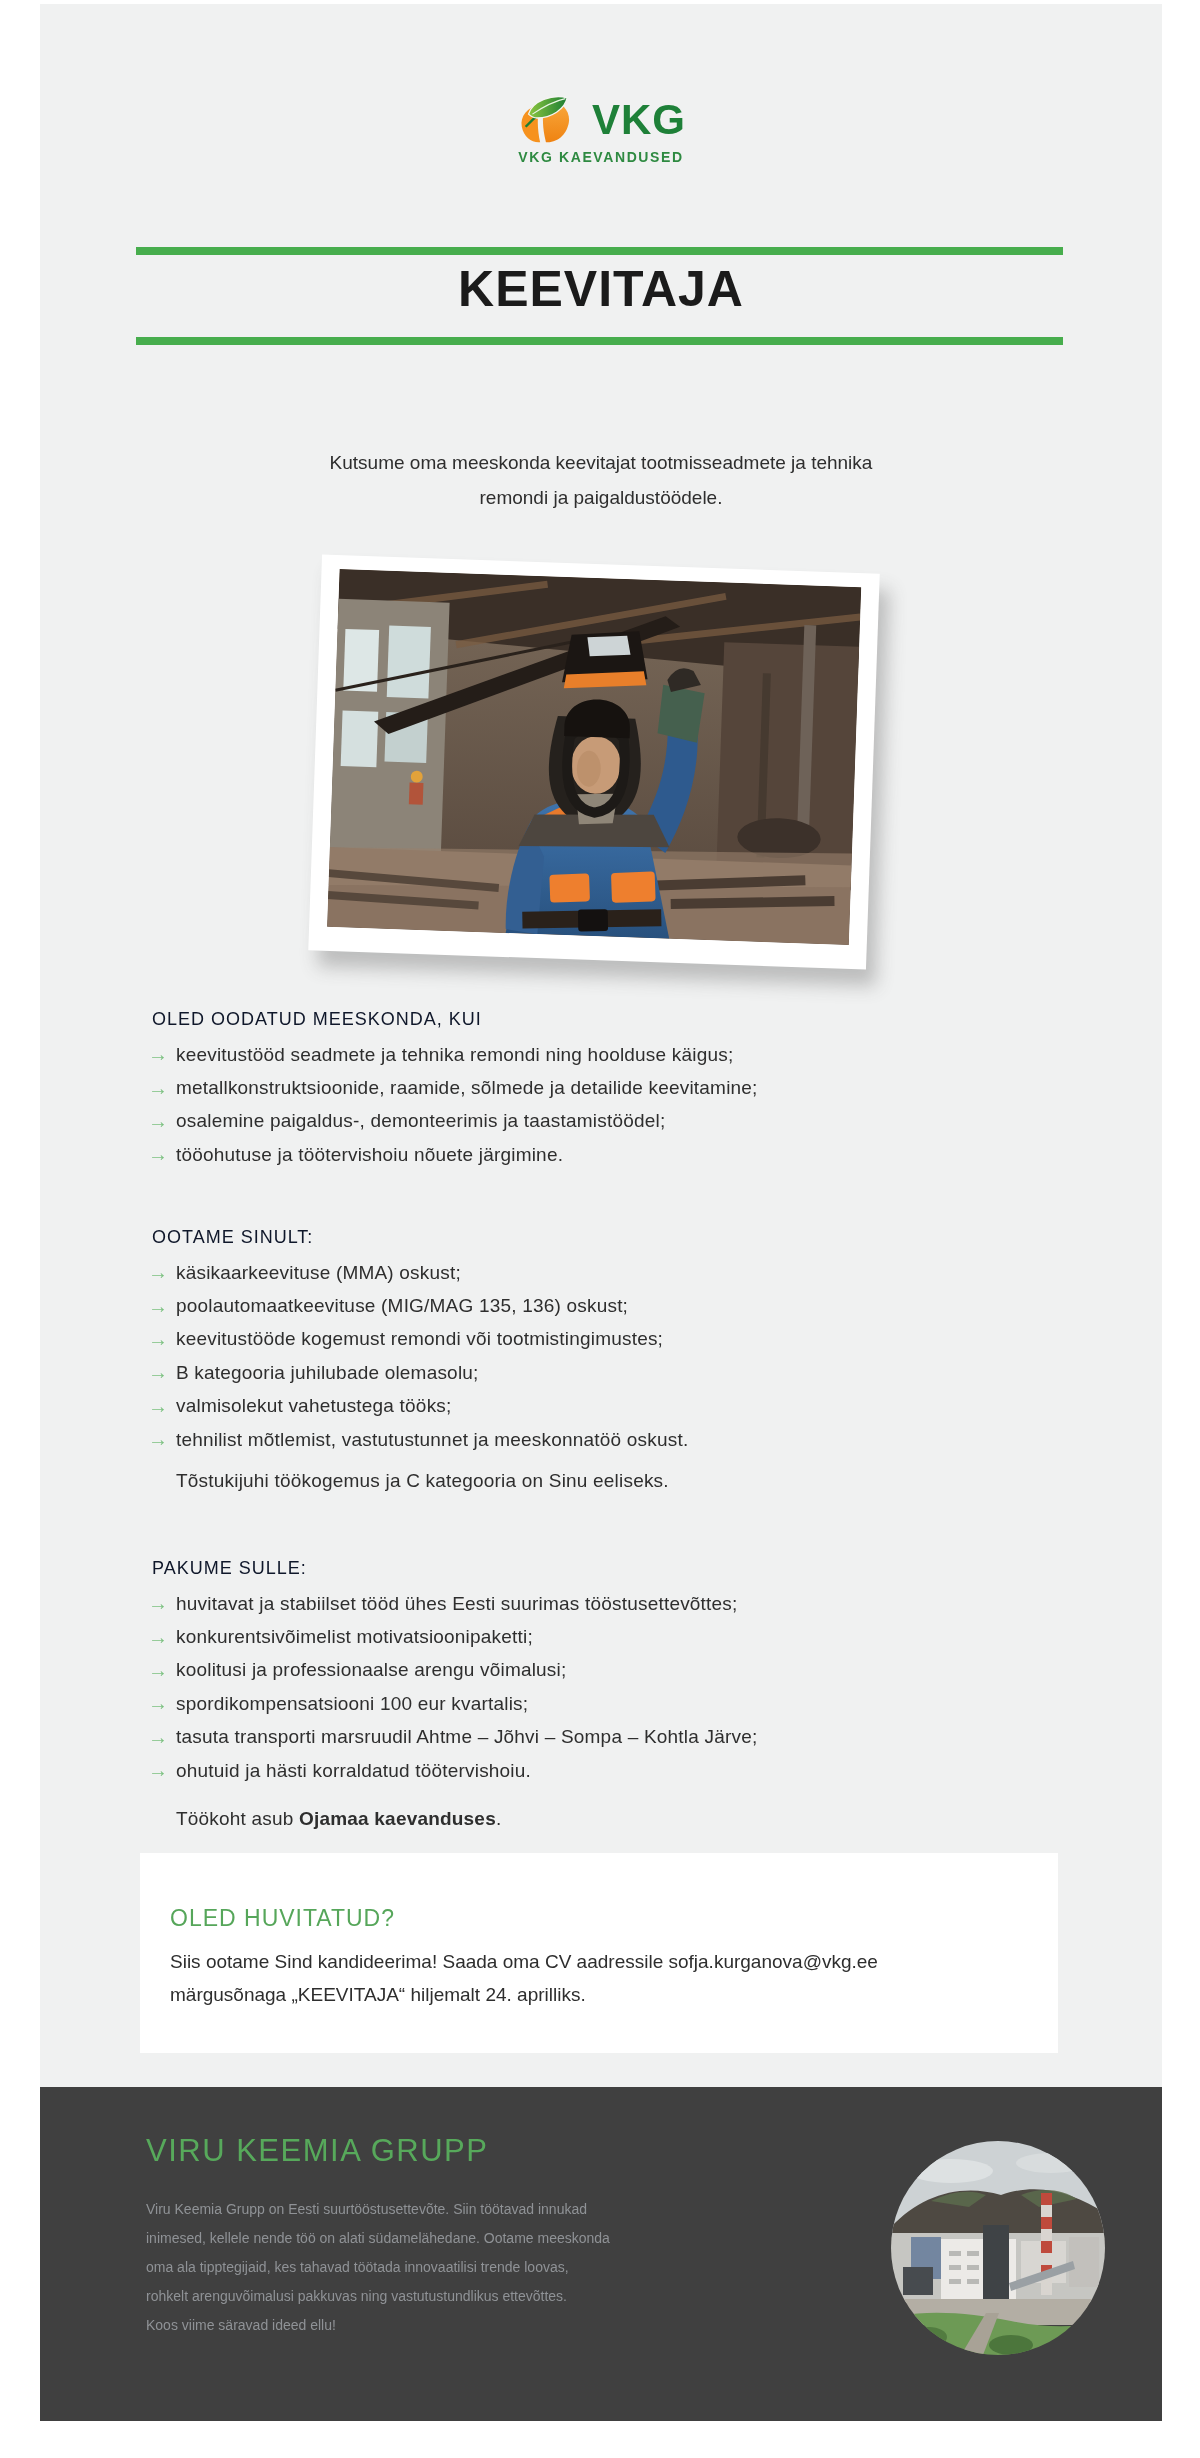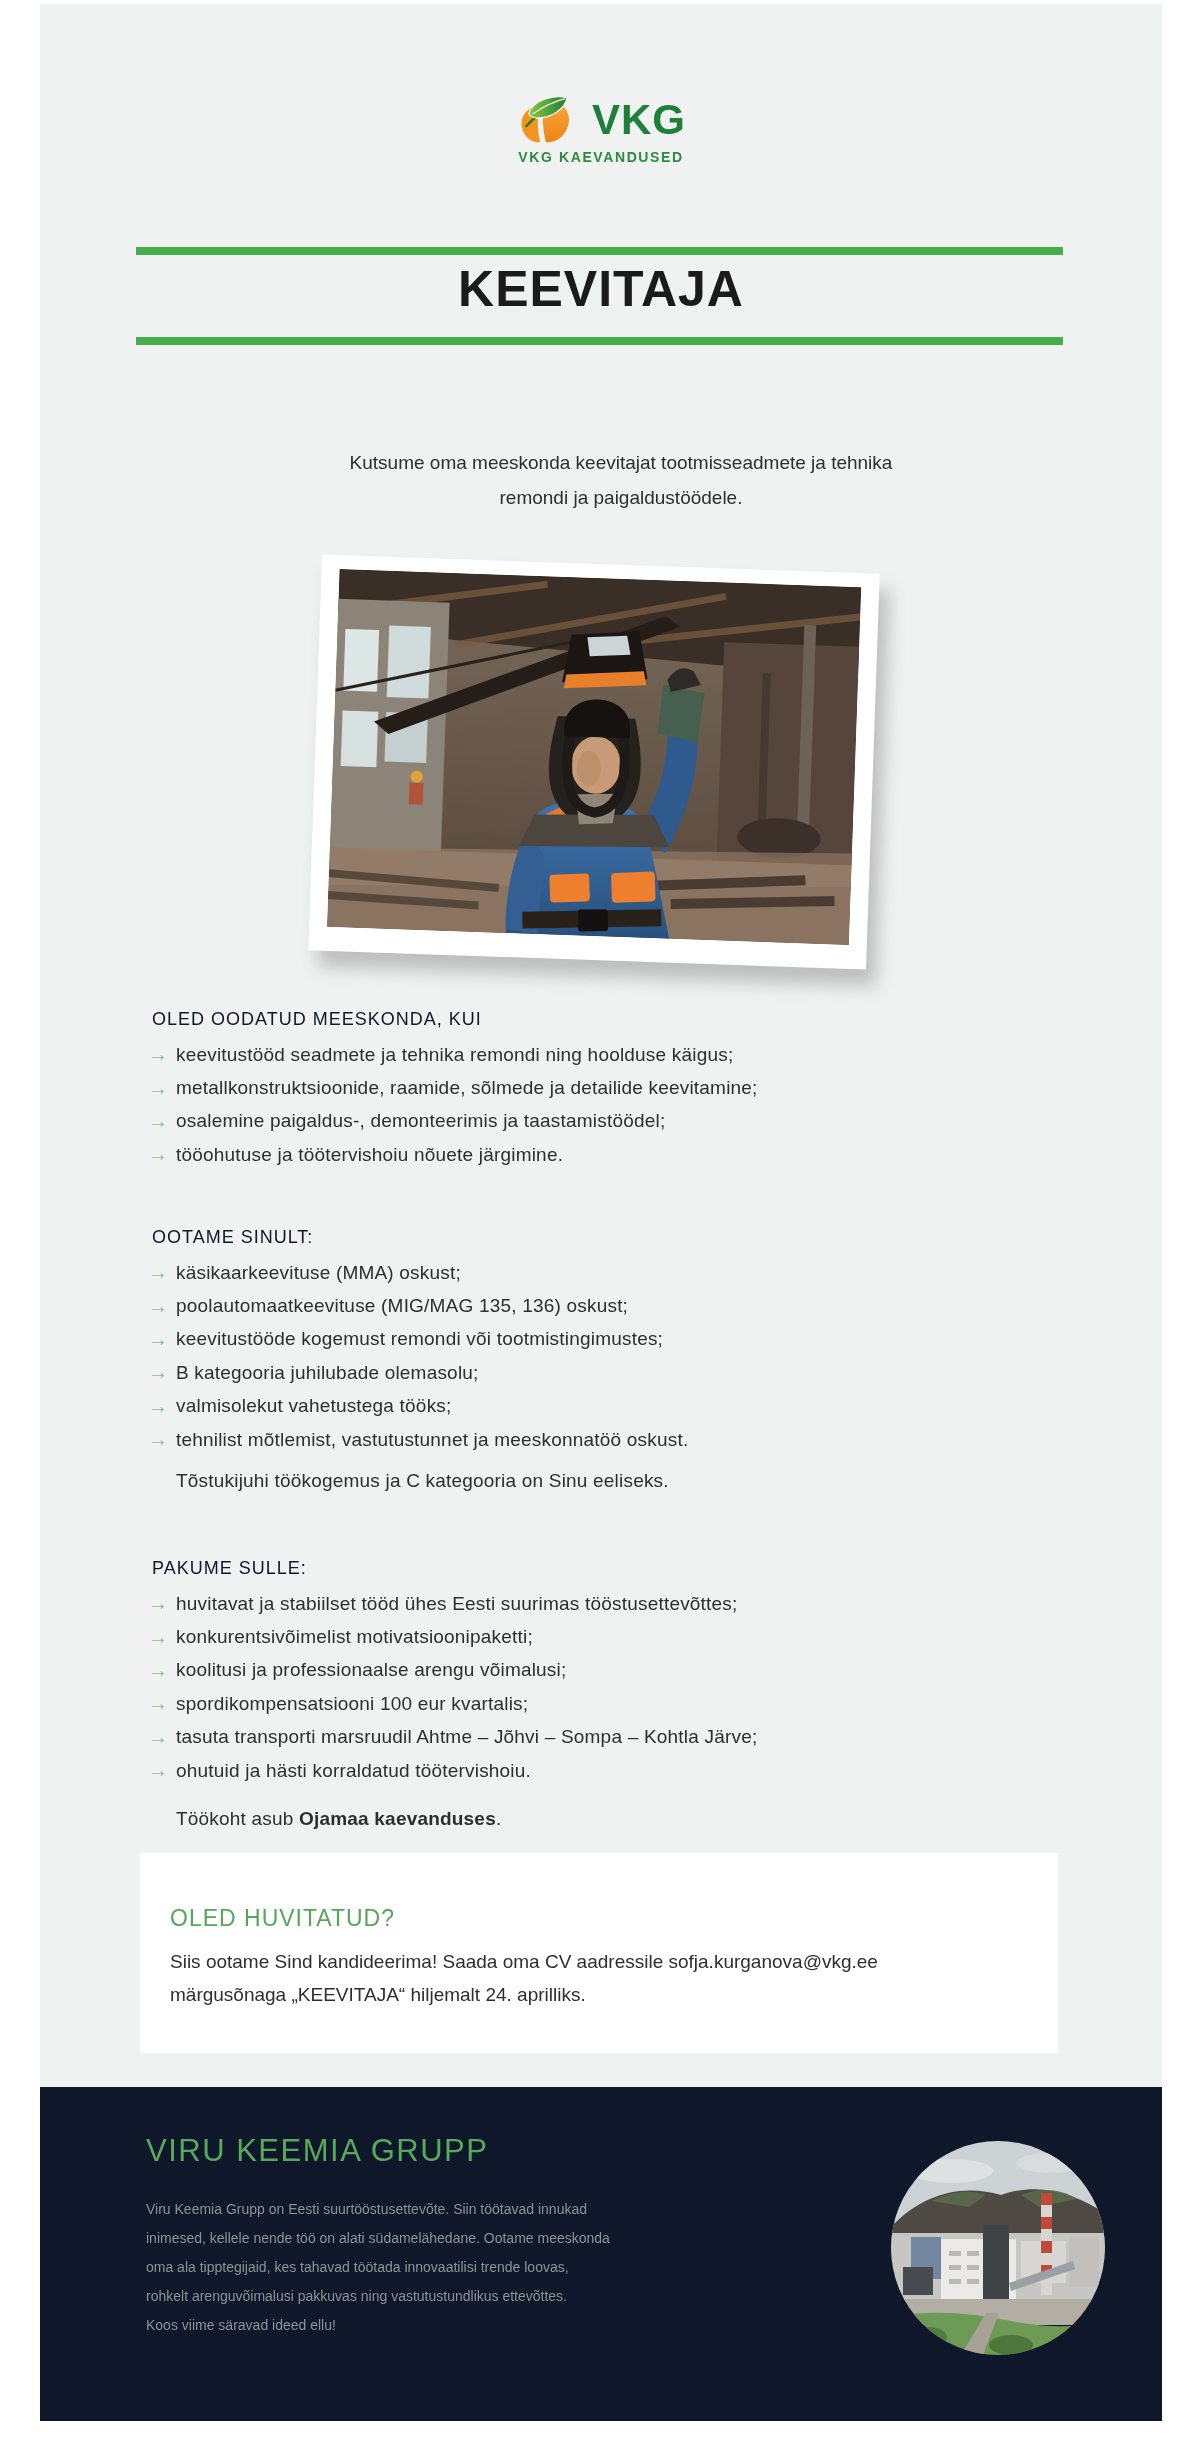--- a/index.html
+++ b/index.html
@@ -14,21 +14,21 @@
   .logo-sub{margin-top:3px;font-size:14px;font-weight:bold;color:#2e8a41;letter-spacing:1.6px;}
 
   
   .bar{position:absolute;left:96px;width:927px;height:8px;background:#47ad4d;}
   .bar-top{top:243px}.bar-bottom{top:333px}
   .title{position:absolute;left:0;top:256px;width:100%;margin:0;text-align:center;
          font-size:50px;font-weight:bold;color:#1b1b1b;letter-spacing:1px;}
   .subtitle{position:absolute;left:0;top:390px;width:100%;margin:0;text-align:center;
             font-size:26px;font-weight:400;color:#282828;letter-spacing:1.5px;}
   .intro{position:absolute;left:0;top:441px;width:100%;margin:0;text-align:center;
-         font-size:19px;line-height:35px;color:#2e2e2e;white-space:pre-line;padding-left:20px;}
+         font-size:19px;line-height:35px;color:#2e2e2e;white-space:pre-line;}
 
   
   .polaroid{position:absolute;left:275px;top:560px;width:522px;height:358px;background:#ffffff;
             padding:14px 18px 24px 18px;transform:rotate(2deg);
             box-shadow:10px 16px 18px rgba(70,70,70,.30);}
   .photo-svg{width:100%;height:100%;display:block;}
 
   
   .sec{position:absolute;left:108px;width:940px;}
   .sec h3{margin:4px;font-size:18px;font-weight:400;color:#0f172a;letter-spacing:1px;}
@@ -44,21 +44,21 @@
   #note2 b{font-weight:bold;}
 
   
   .cta-box{position:absolute;left:100px;top:1849px;width:918px;height:200px;background:#ffffff;}
   .cta-box h3{position:absolute;left:30px;top:52px;margin:0;font-size:23px;font-weight:400;
               color:#56a65a;letter-spacing:1px;}
   .cta-box p{position:absolute;left:30px;top:92px;margin:0;font-size:19px;line-height:33px;
              color:#2e2e2e;white-space:pre-line;}
 
   
-  .footer{position:absolute;left:0;top:2083px;width:1122px;height:334px;background:#0f172a;}
+  .footer{position:absolute;left:0;top:2083px;width:1122px;height:334px;background:#404040;}
   .footer h2{position:absolute;left:106px;top:46px;margin:0;font-size:31px;font-weight:400;
              color:#57a95b;letter-spacing:1.5px;}
   .footer p{position:absolute;left:106px;top:108px;margin:0;width:680px;font-size:14px;
             line-height:29px;color:#8f9296;white-space:pre-line;}
   .plant-circle{position:absolute;left:851px;top:54px;width:214px;height:214px;border-radius:50%;
                 overflow:hidden;}
   .plant-circle svg{width:100%;height:100%;display:block;}
 </style>
 </head>
 <body>

